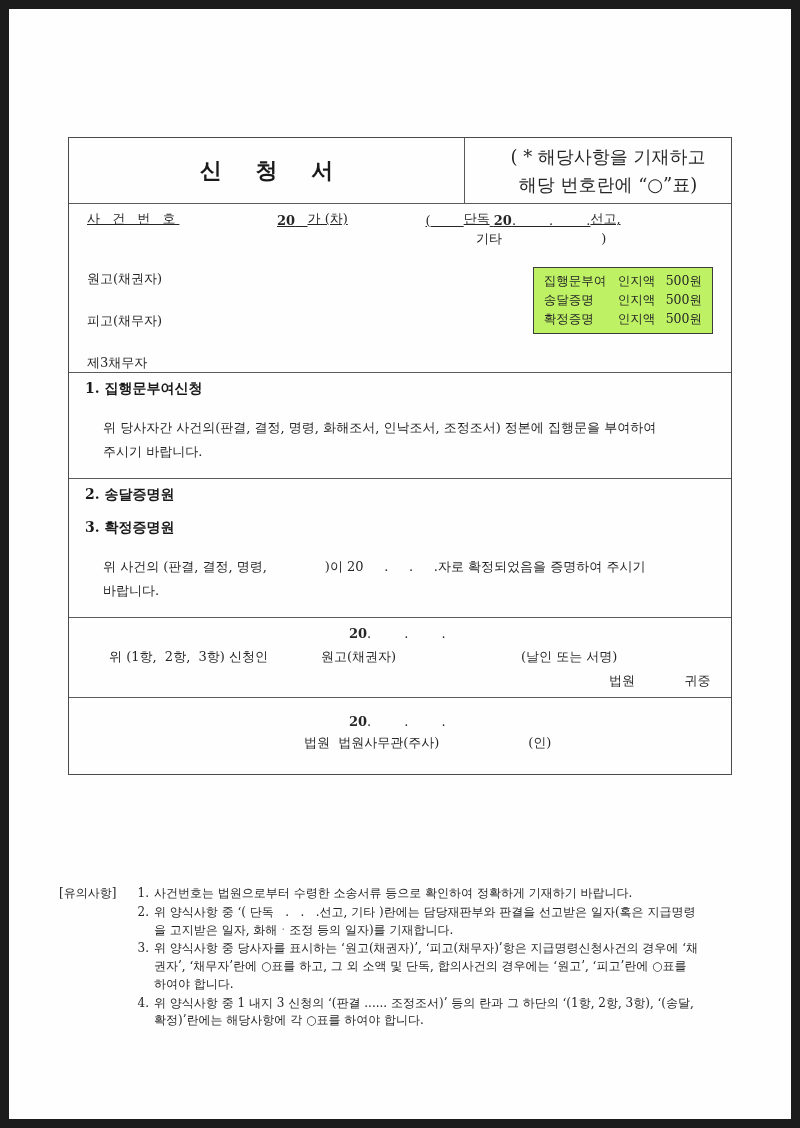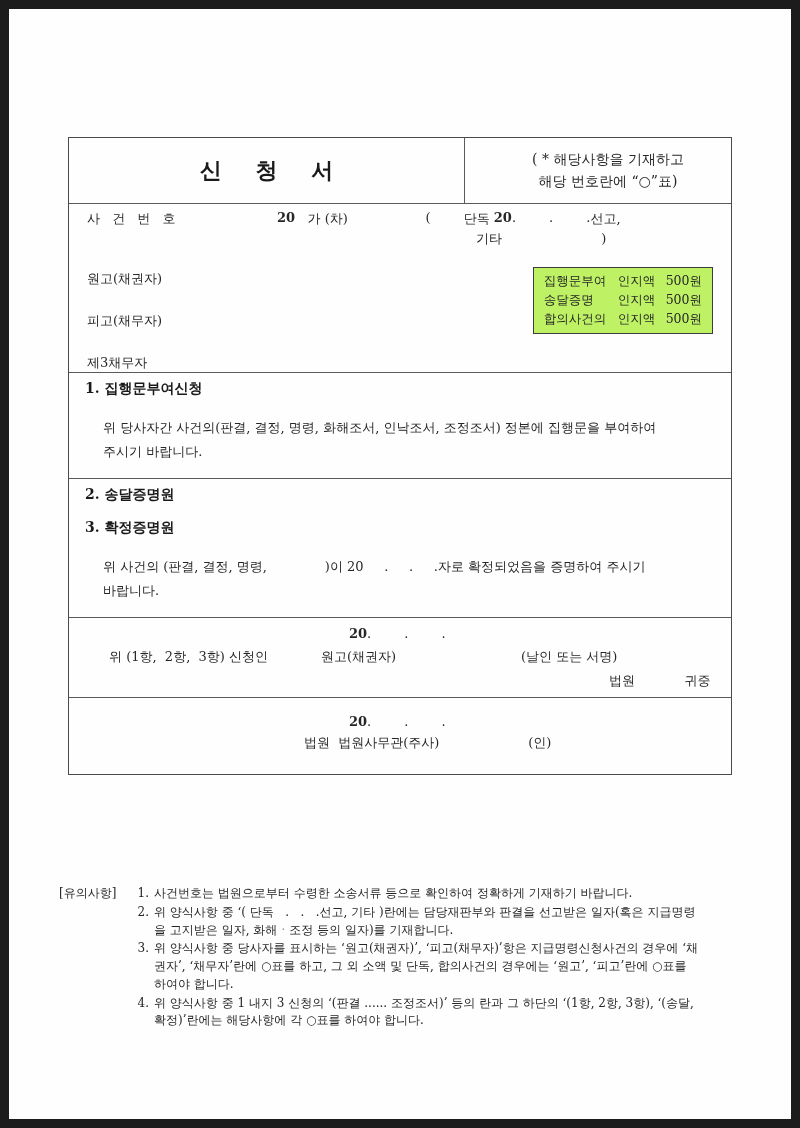--- a/index.html
+++ b/index.html
@@ -44,29 +44,29 @@
   .title-text{
     font-size:22px;font-weight:bold;
     letter-spacing:13px;
     text-indent:13px;
     color:#1a1a1a;
   }
   .note-cell{
     flex:1;
     display:flex;flex-direction:column;
     align-items:center;justify-content:center;
-    font-size:14px;line-height:1.55;
+    font-size:18px;line-height:1.55;
     text-align:center;
     padding:0 4px;
     box-sizing:border-box;
   }
 
   
   .case-row{height:54px;padding:6px 12px 0 18px;box-sizing:border-box;font-size:13px;}
-  .case-line1{display:flex;align-items:flex-start;white-space:pre;}
+  .case-line1{display:flex;align-items:flex-end;white-space:pre;text-decoration:underline;}
   .sp-wide{letter-spacing:4px;}
   .case-num{font-weight:bold;}
   .case-l-left{min-width:190px;}
   .case-paren{min-width:118px;}
   .dots{letter-spacing:0;}
   .case-line2{padding-left:389px;white-space:pre;font-size:13px;margin-top:2px;}
 
   
   .party-row{height:115px;padding:12px 0 0 18px;box-sizing:border-box;font-size:13px;position:relative;}
   .party-item{margin-bottom:24px;}
@@ -166,21 +166,21 @@
       <div class="party-item third">제3채무자</div>
 
       <div class="fee-box">
         <div class="fee-line">
           <span class="fee-name">집행문부여</span><span class="fee-label">인지액</span><span>500원</span>
         </div>
         <div class="fee-line">
           <span class="fee-name">송달증명</span><span class="fee-label">인지액</span><span>500원</span>
         </div>
         <div class="fee-line">
-          <span class="fee-name">합의사건의</span><span class="fee-label">인지액</span><span>500원</span>
+          <span class="fee-name">확정증명</span><span class="fee-label">인지액</span><span>500원</span>
         </div>
       </div>
     </div>
 
     <div class="row sec-head noline">1. 집행문부여신청</div>
     <div class="row sec-body">
       <span class="ln">위 당사자간 사건의(판결, 결정, 명령, 화해조서, 인낙조서, 조정조서) 정본에 집행문을 부여하여</span>
       <span class="ln">주시기 바랍니다.</span>
     </div>
 

